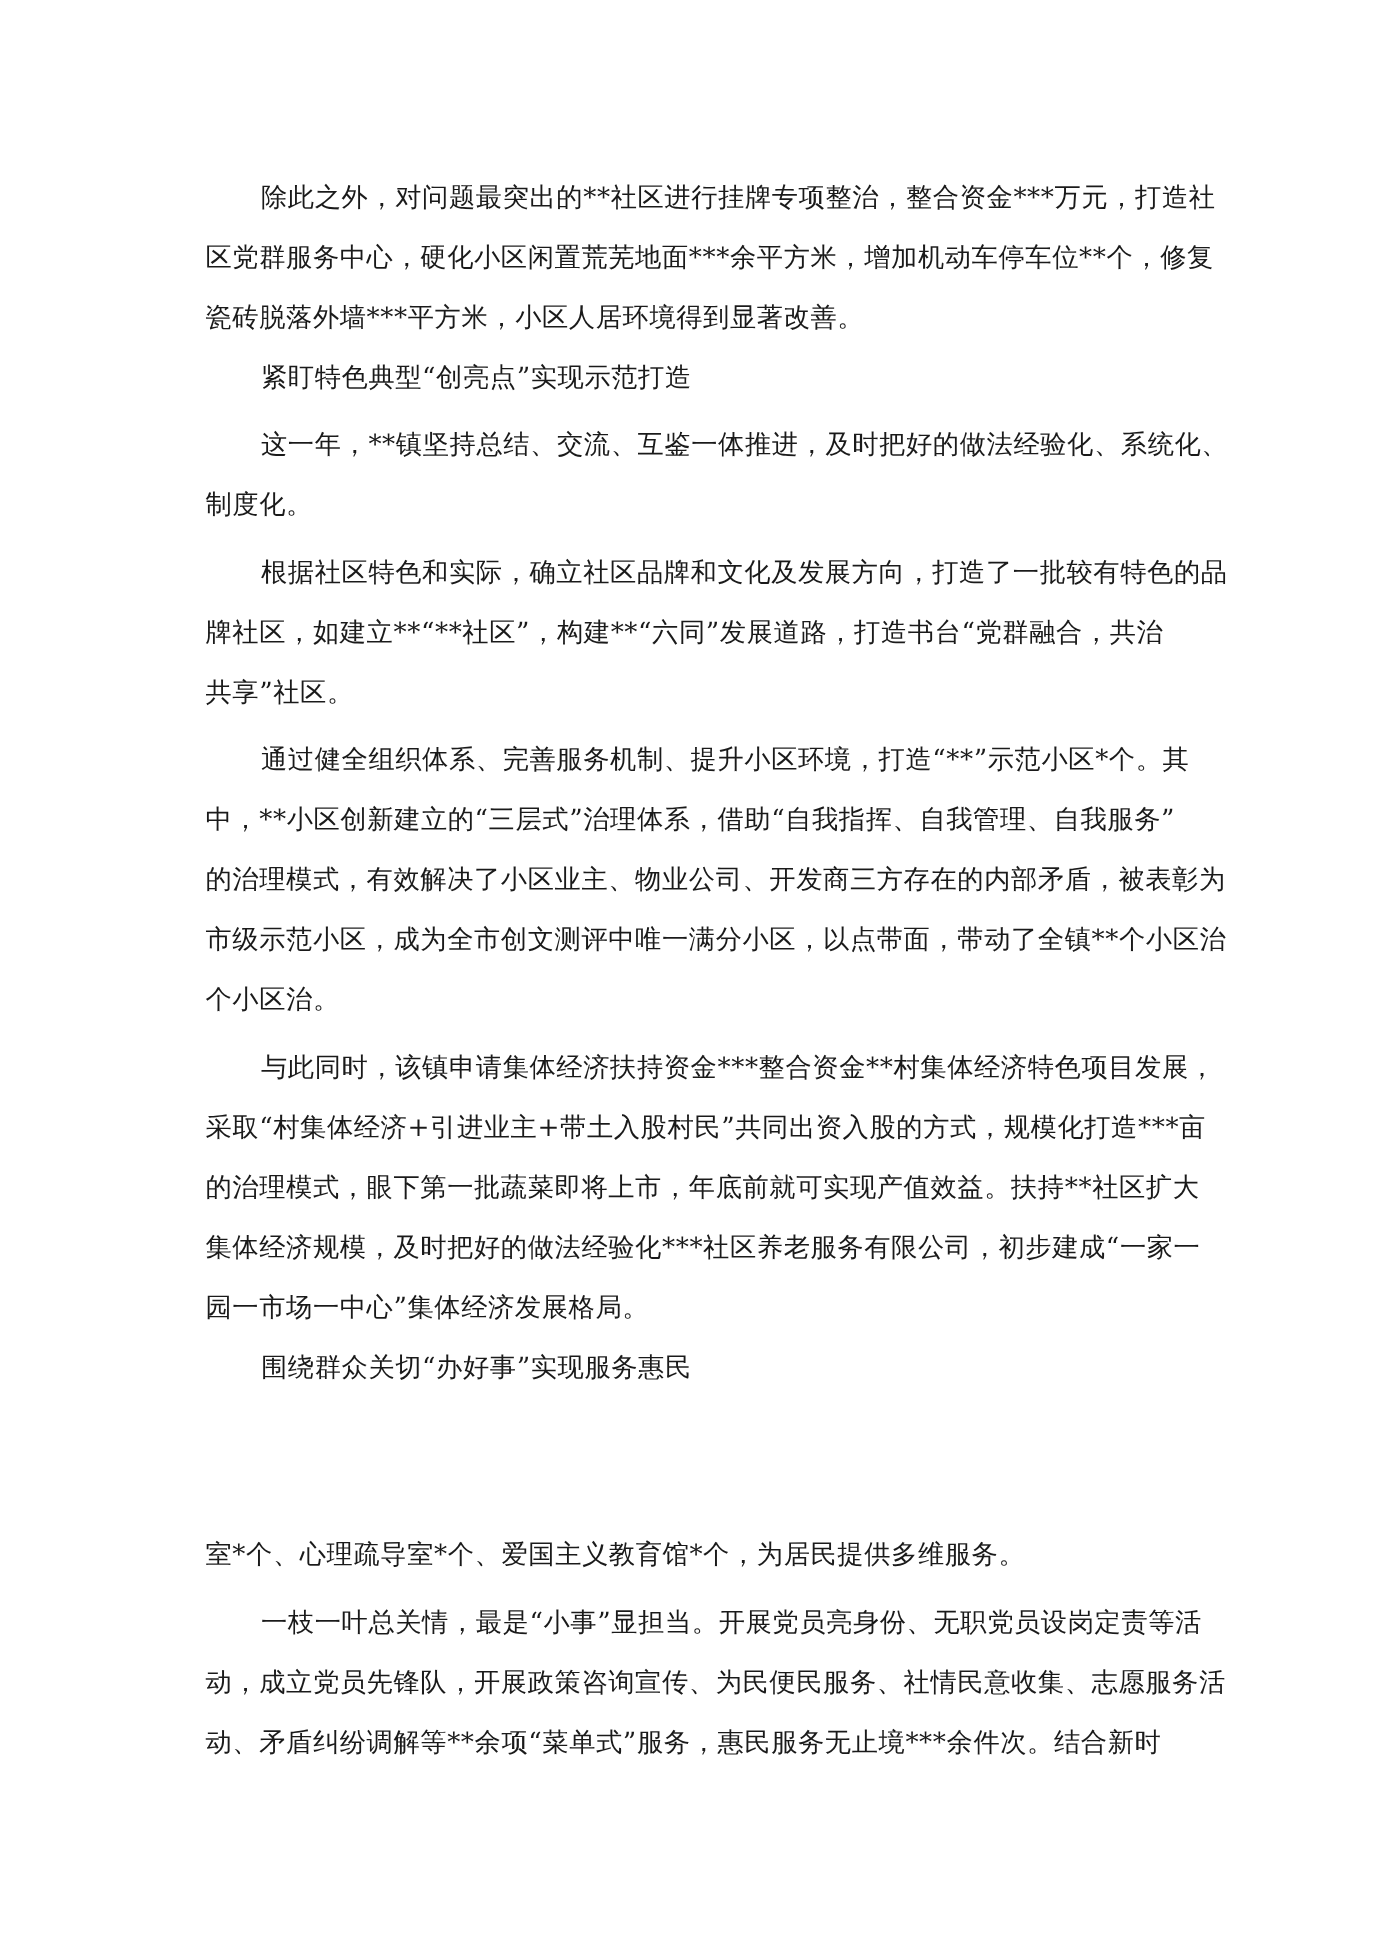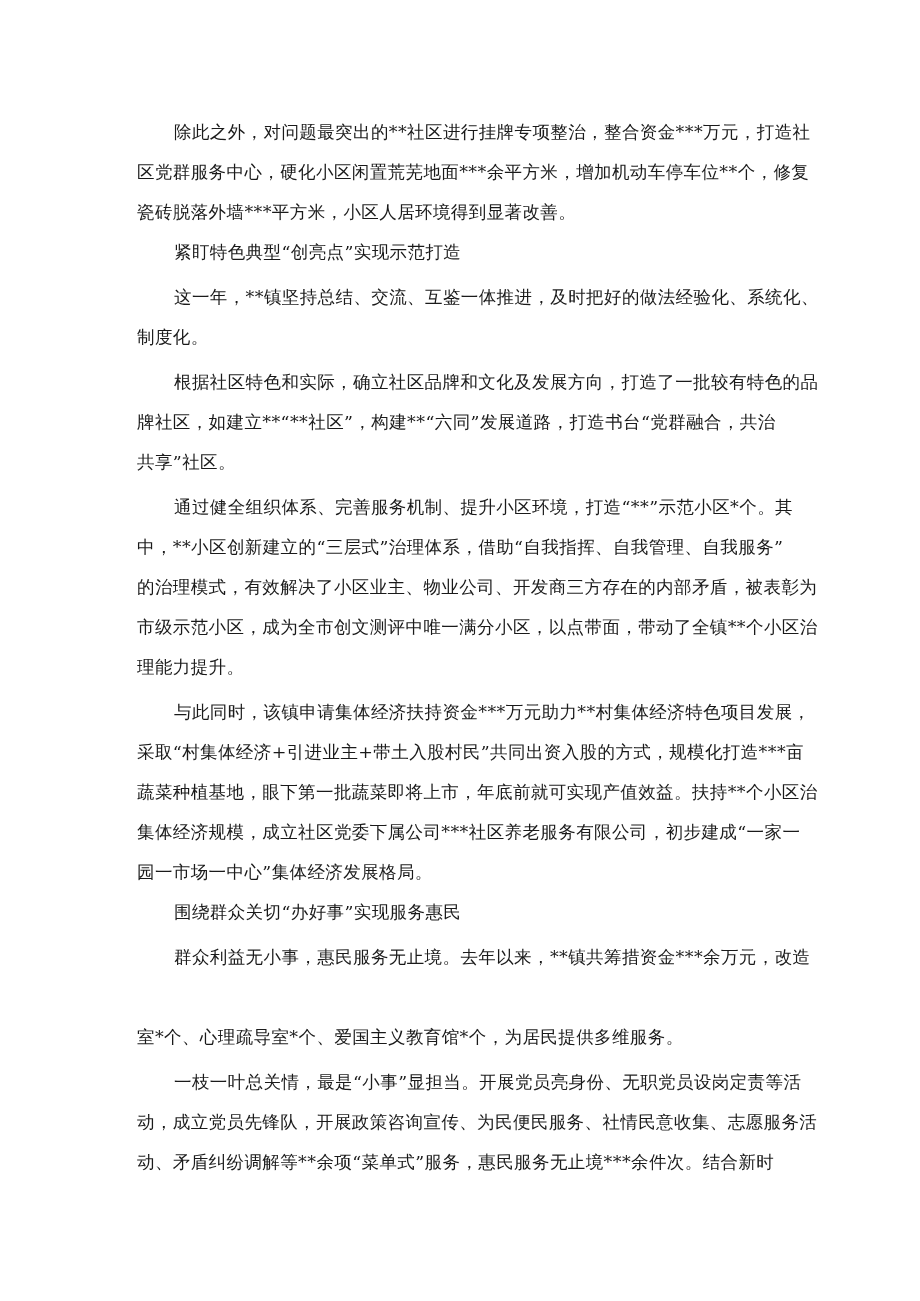--- a/index.html
+++ b/index.html
@@ -20,25 +20,24 @@
   <div class="line indent" style="top:240px">紧盯特色典型“创亮点”实现示范打造</div>
   <div class="line indent" style="top:285px">这一年，**镇坚持总结、交流、互鉴一体推进，及时把好的做法经验化、系统化、</div>
   <div class="line" style="top:325px">制度化。</div>
   <div class="line indent" style="top:370px">根据社区特色和实际，确立社区品牌和文化及发展方向，打造了一批较有特色的品</div>
   <div class="line" style="top:450px">共享”社区。</div>
   <div class="line" style="top:410px">牌社区，如建立**“**社区”，构建**“六同”发展道路，打造书台“党群融合，共治</div>
   <div class="line indent" style="top:495px">通过健全组织体系、完善服务机制、提升小区环境，打造“**”示范小区*个。其</div>
   <div class="line" style="top:535px">中，**小区创新建立的“三层式”治理体系，借助“自我指挥、自我管理、自我服务”</div>
   <div class="line" style="top:575px">的治理模式，有效解决了小区业主、物业公司、开发商三方存在的内部矛盾，被表彰为</div>
   <div class="line" style="top:615px">市级示范小区，成为全市创文测评中唯一满分小区，以点带面，带动了全镇**个小区治</div>
-  <div class="line" style="top:655px">理能力提升。</div>
-  <div class="line indent" style="top:700px">与此同时，该镇申请集体经济扶持资金***万元助力**村集体经济特色项目发展，</div>
+  <div class="line" style="top:655px">个小区治。</div>
+  <div class="line indent" style="top:700px">与此同时，该镇申请集体经济扶持资金***整合资金**村集体经济特色项目发展，</div>
   <div class="line" style="top:740px">采取“村集体经济+引进业主+带土入股村民”共同出资入股的方式，规模化打造***亩</div>
-  <div class="line" style="top:780px">蔬菜种植基地，眼下第一批蔬菜即将上市，年底前就可实现产值效益。扶持**个小区治</div>
-  <div class="line" style="top:820px">集体经济规模，成立社区党委下属公司***社区养老服务有限公司，初步建成“一家一</div>
+  <div class="line" style="top:780px">的治理模式，眼下第一批蔬菜即将上市，年底前就可实现产值效益。扶持**社区扩大</div>
+  <div class="line" style="top:820px">集体经济规模，及时把好的做法经验化***社区养老服务有限公司，初步建成“一家一</div>
   <div class="line" style="top:860px">园一市场一中心”集体经济发展格局。</div>
   <div class="line indent" style="top:900px">围绕群众关切“办好事”实现服务惠民</div>
-  <div class="line indent" style="top:945px">群众利益无小事，惠民服务无止境。去年以来，**镇共筹措资金***余万元，改造</div>
   <div class="line" style="top:1025px">室*个、心理疏导室*个、爱国主义教育馆*个，为居民提供多维服务。</div>
   <div class="line indent" style="top:1070px">一枝一叶总关情，最是“小事”显担当。开展党员亮身份、无职党员设岗定责等活</div>
   <div class="line" style="top:1110px">动，成立党员先锋队，开展政策咨询宣传、为民便民服务、社情民意收集、志愿服务活</div>
   <div class="line" style="top:1150px">动、矛盾纠纷调解等**余项“菜单式”服务，惠民服务无止境***余件次。结合新时</div>
 </div>
 
 </body></html>

